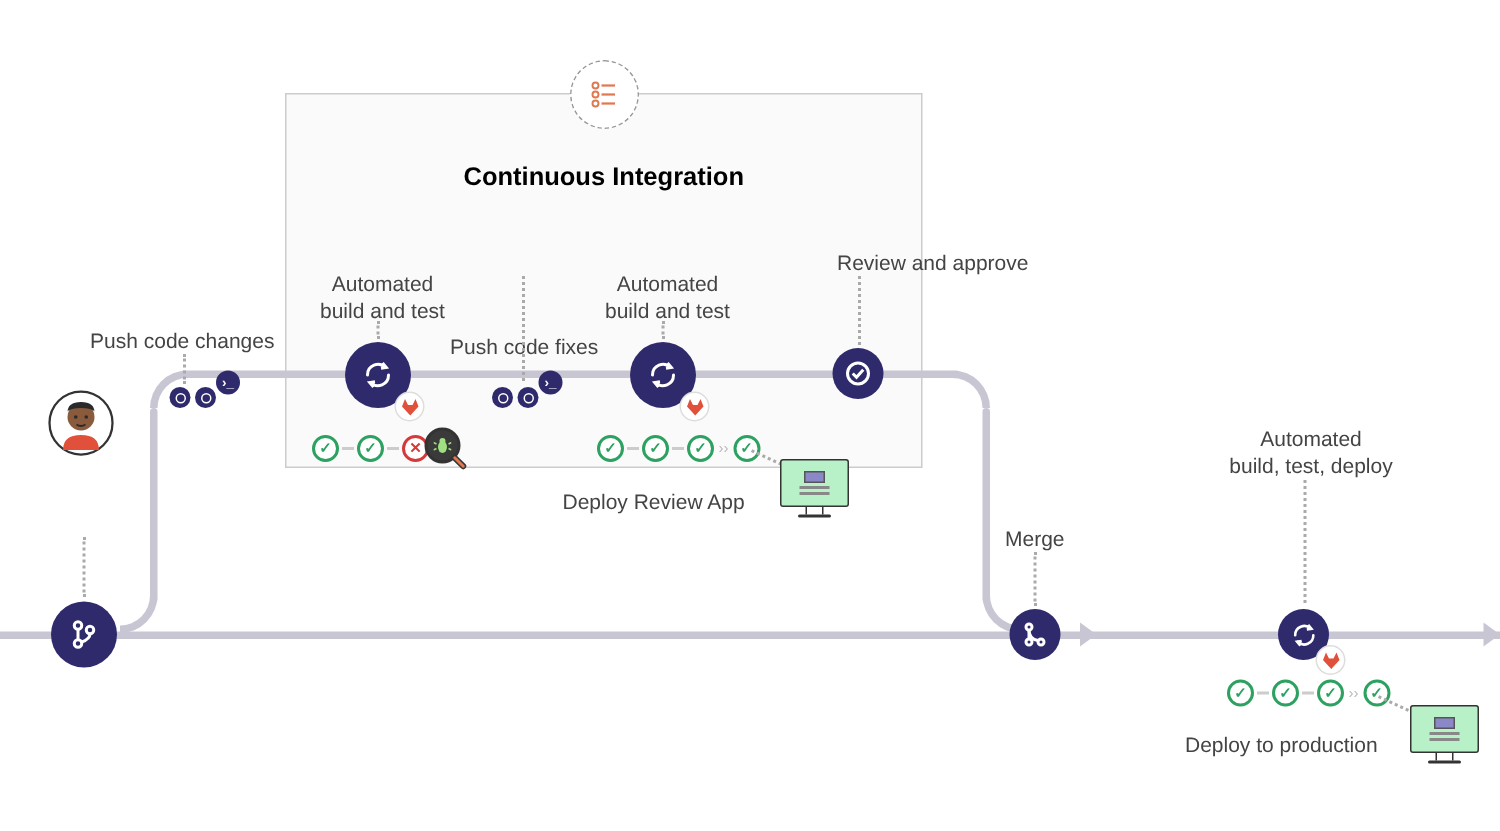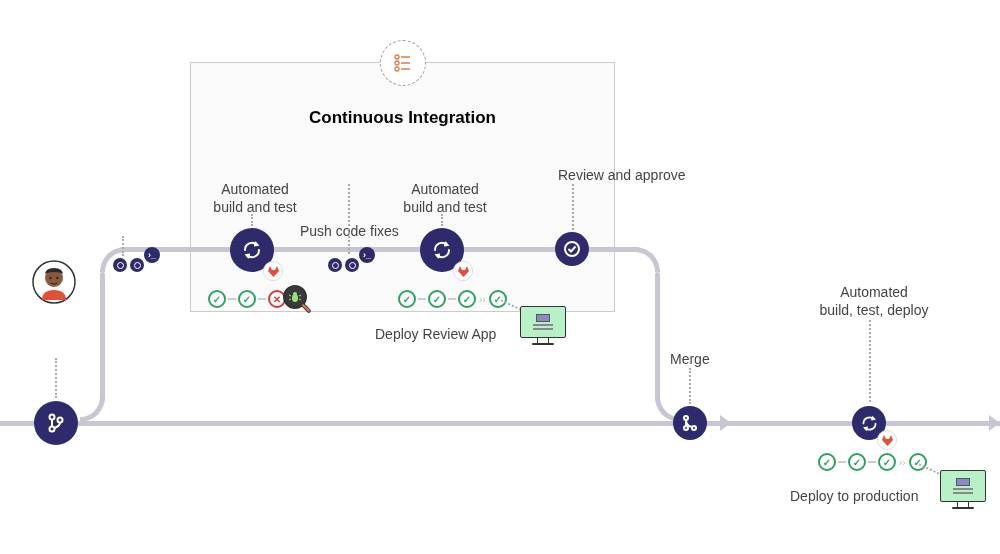--- a/index.html
+++ b/index.html
@@ -304,20 +304,21 @@
       <path d="M14 9.5 Q14 13 8.5 15"></path>
     </svg>
   </div>
   <div class="dotted-connector" style="left:55px; top:358px; height:40px; border-left-style: dotted;"></div>
 
   <div class="commits" style="left:113px; top:258px;">
     <div class="commit-dot"></div>
     <div class="commit-dot"></div>
   </div>
   <div class="terminal-mini" style="left:144px; top:247px;">›_</div>
+  <div class="label" style="left:60px; top:218px;">Push code changes</div>
   <div class="dotted-connector" style="left:122px; top:236px; height:20px;"></div>
 
   <div class="node node-lg" style="left:230px; top:228px;">
     <svg width="22" height="22" viewBox="0 0 22 22" fill="none" stroke="#fff" stroke-width="2">
       <path d="M4 11 A7 7 0 0 1 16 6" stroke-linecap="round"></path>
       <path d="M18 11 A7 7 0 0 1 6 16" stroke-linecap="round"></path>
       <path d="M14 3 L16.5 6 L13 6.5" fill="#fff"></path>
       <path d="M8 19 L5.5 16 L9 15.5" fill="#fff"></path>
     </svg>
   </div>

